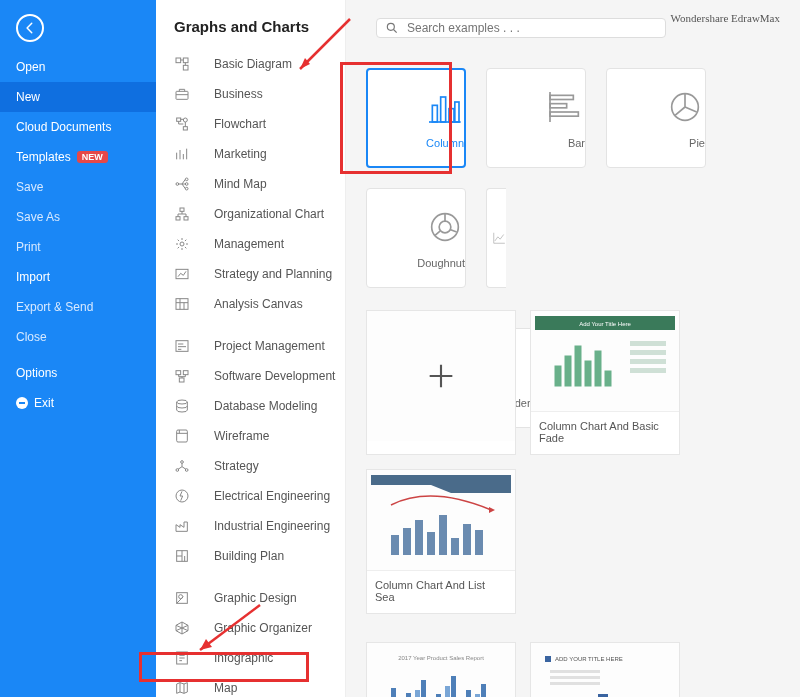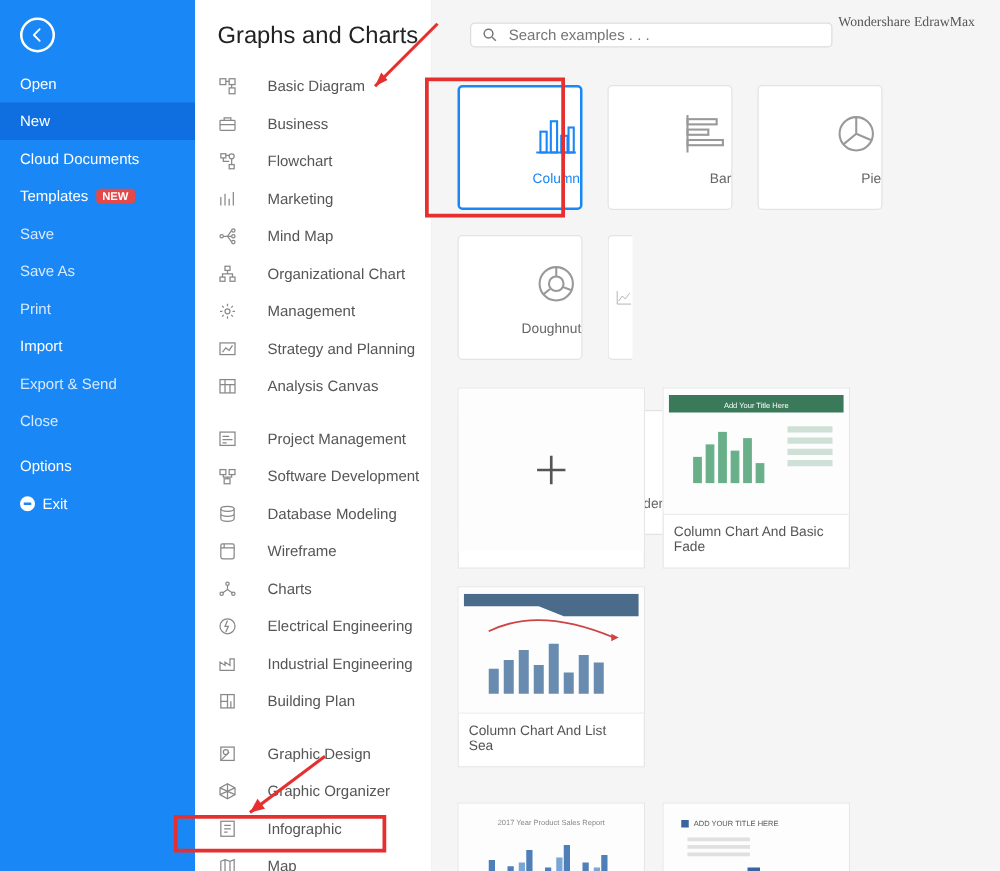--- a/index.html
+++ b/index.html
@@ -12,21 +12,21 @@
   .back-btn svg { width:14px; height:14px; }
   .side-item { padding: 8px 16px; font-size: 12px; color: #d7e9ff; cursor:pointer; display:flex; align-items:center; gap:6px;}
   .side-item.strong { color:#fff; }
   .side-item.active { background:#0f6fe0; color:#fff; }
   .badge-new { background:#e54848; color:#fff; font-size:9px; font-weight:bold; padding:1px 5px; border-radius:3px; }
   .exit-dot { width:12px; height:12px; border-radius:50%; background:#fff; display:inline-flex; align-items:center; justify-content:center; }
   .exit-dot span{ width:6px; height:2px; background:#1a87f6; display:block; }
 
   
   .category-col { width: 190px; border-right:1px solid #eee; background:#fff; padding: 18px 0 0 18px; overflow:hidden; flex-shrink:0;}
-  .cat-title { font-size:19px; font-weight:normal; color:#222; margin-bottom:14px; }
+  .cat-title { font-size:15px; font-weight:bold; color:#222; margin-bottom:14px; }
   .cat-list { display:flex; flex-direction:column; }
   .cat-item { display:flex; align-items:center; gap:24px; padding:7px 0; font-size:12px; color:#555; cursor:pointer; }
   .cat-item svg { width:16px; height:16px; flex-shrink:0; }
   .cat-sep { height:12px; }
 
   
   .content { flex:1; background:#f5f5f5; position:relative; overflow:hidden; }
   .brand { position:absolute; top:12px; right:20px; font-size:11px; color:#555;font-family:Liberation Serif, serif; }
   .search { position:absolute; top:18px; left:30px; width:290px; height:20px; background:#fff; border:1px solid #ddd; border-radius:4px; display:flex; align-items:center; padding:0 8px; gap:8px;}
   .search svg{width:14px;height:14px;}
@@ -210,21 +210,21 @@
           </svg>
           <span>Wireframe</span>
         </div>
       <div class="cat-item">
           <svg viewBox="0 0 24 24" fill="none" stroke="#888" stroke-width="1.5">
             <circle cx="12" cy="6" r="2"></circle>
             <circle cx="5" cy="18" r="2"></circle>
             <circle cx="19" cy="18" r="2"></circle>
             <path d="M12 8 V13 M12 13 L6 17 M12 13 L18 17"></path>
           </svg>
-          <span>Charts</span>
+          <span>Strategy</span>
         </div>
       <div class="cat-item">
           <svg viewBox="0 0 24 24" fill="none" stroke="#888" stroke-width="1.5">
             <circle cx="12" cy="12" r="9"></circle>
             <path d="M12 5 L9 12 H13 L10 19"></path>
           </svg>
           <span>Electrical Engineering</span>
         </div>
       <div class="cat-item">
           <svg viewBox="0 0 24 24" fill="none" stroke="#888" stroke-width="1.5">

